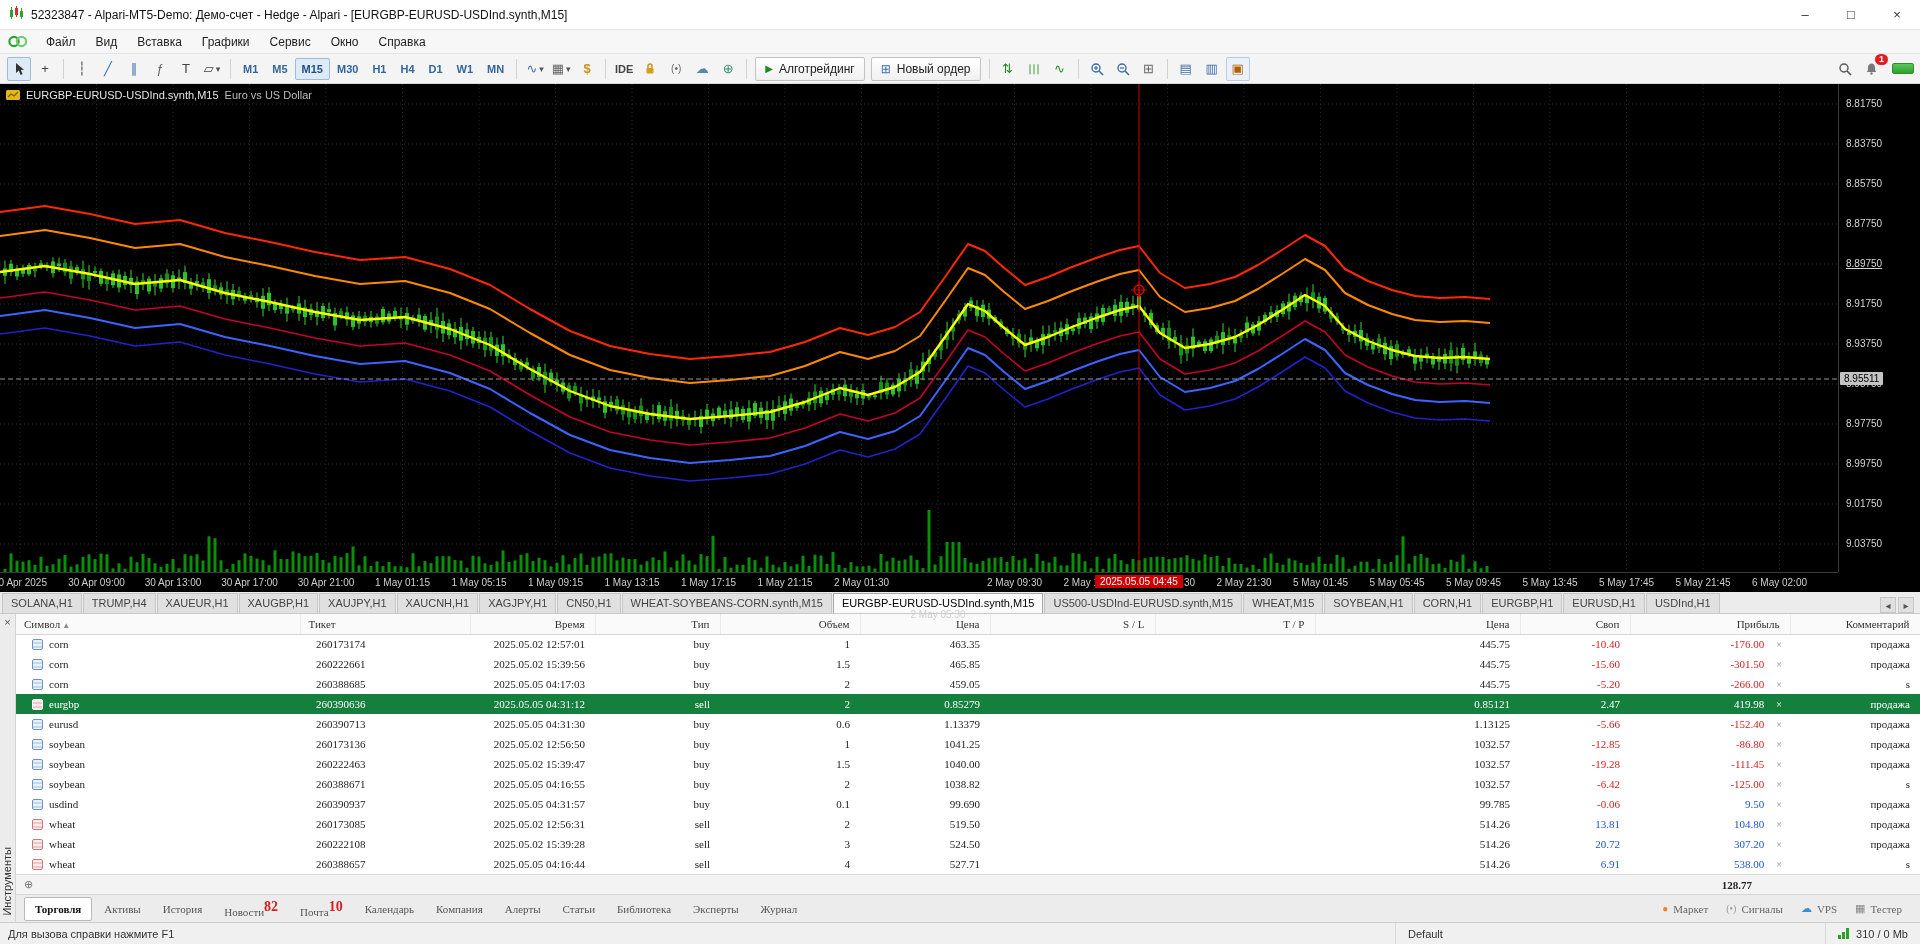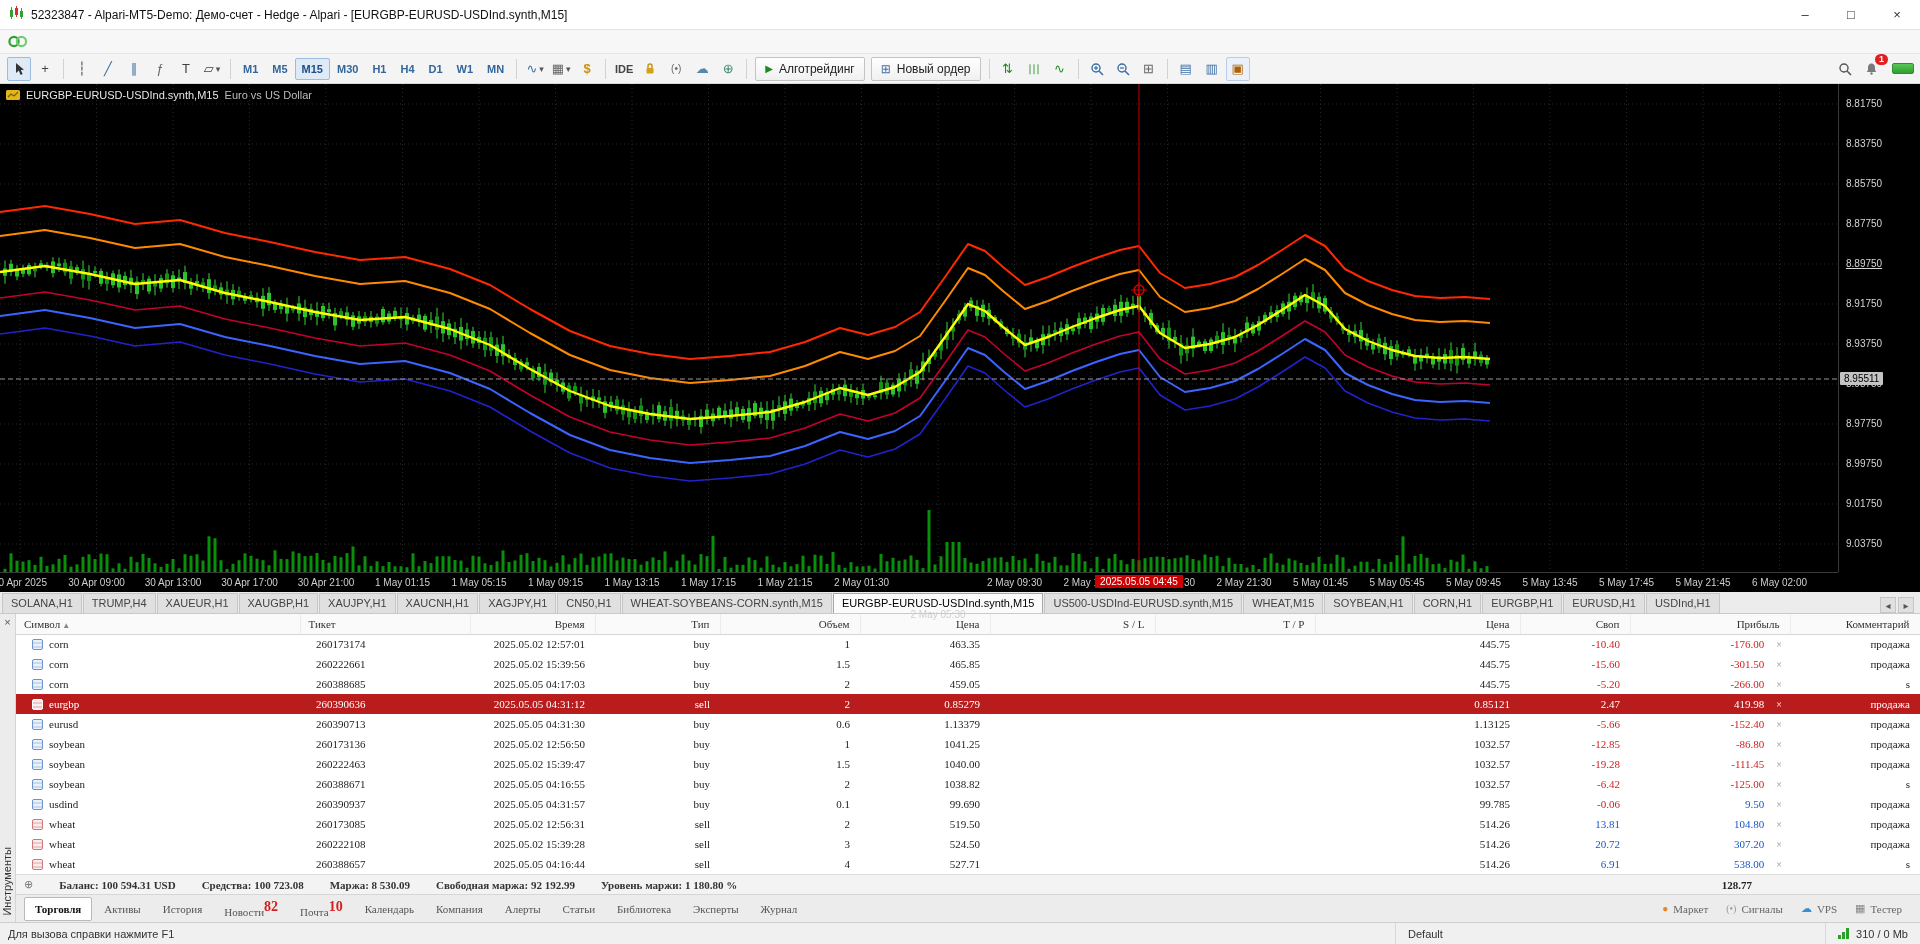--- a/index.html
+++ b/index.html
@@ -74,21 +74,21 @@
   .trade td.a-l { padding-left:8px; }
   td.ticket { padding-left:16px !important; }
   .sym-cell { display:flex; align-items:center; gap:6px; padding-left:8px; }
   .pos-icon { width:11px; height:11px; border-radius:2px; display:inline-block; flex:0 0 11px; }
   .pos-icon.buy { border:1px solid #6a93c8; background:repeating-linear-gradient(#eaf1fa 0 2px, #c8d9ee 2px 4px); }
   .pos-icon.sell { border:1px solid #c87a7a; background:repeating-linear-gradient(#faecec 0 2px, #eec8c8 2px 4px); }
   .neg { color:#d22020; }
   .pos { color:#1a56c8; }
   .profit-cell { display:flex; align-items:center; justify-content:flex-end; gap:12px; padding-right:8px; }
   .row-x { color:#909090; font-size:10px; cursor:default; }
-  tr.sel { background:#b91c1c; }
+  tr.sel { background:#15803d; }
   tr.sel td, tr.sel td span { color:#fff !important; }
   tr.sel .pos-icon.sell { border-color:#fff; }
 
   .summary { height:20px; flex:0 0 20px; background:#f3f3f3; border-top:1px solid #dcdcdc; display:flex; align-items:center; gap:26px; padding-left:8px; font-size:11px; font-weight:bold; color:#333; position:relative; }
   .summary .plus { font-weight:normal; color:#777; }
   .profit-total { position:absolute; right:168px; font-weight:bold; color:#222; }
 
   .bottom-tabs { height:28px; flex:0 0 28px; background:#ececec; border-top:1px solid #d6d6d6; display:flex; align-items:center; padding:0 8px; }
   .btab { font-size:11px; color:#555; padding:5px 10px; margin-right:2px; cursor:default; white-space:nowrap; }
   .btab.active { background:#ffffff; border:1px solid #b9b9b9; border-radius:2px; color:#111; font-weight:bold; }
@@ -132,20 +132,29 @@
     </div>
   </div>
 
   <div class="menubar">
     <span class="menu-logo">
       <svg width="20" height="13" viewBox="0 0 20 13">
           <circle cx="6" cy="6.5" r="4.6" fill="none" stroke="#2fa32f" stroke-width="2.2"></circle>
           <circle cx="13.5" cy="6.5" r="4.6" fill="none" stroke="#77c977" stroke-width="2.2"></circle>
         </svg>
     </span>
+    <div class="menu-items" id="menu-items">
+        <div class="menu-item">Файл</div>
+        <div class="menu-item">Вид</div>
+        <div class="menu-item">Вставка</div>
+        <div class="menu-item">Графики</div>
+        <div class="menu-item">Сервис</div>
+        <div class="menu-item">Окно</div>
+        <div class="menu-item">Справка</div>
+      </div>
   </div>
 
   <div class="toolbar">
     <div class="tbtn active">
       <svg width="11" height="14" viewBox="0 0 11 14">
           <path d="M2 1 L2 11 L4.8 8.6 L6.6 13 L8.6 12.1 L6.8 7.9 L10 7.7 Z" fill="#333"></path>
         </svg>
     </div>
     <div class="tbtn">
         <span>+</span>
@@ -1477,27 +1486,20 @@
                     <span class="row-x">×</span>
                   </div>
                 </td>
                 <td class="a-r">s</td>
               </tr>
             </tbody>
         </table>
       </div>
       <div class="summary">
         <span class="plus">⊕</span>
-        <span id="summary-items" style="display:flex; gap:26px;">
-            <span>Баланс: 100 594.31 USD</span>
-            <span>Средства: 100 723.08</span>
-            <span>Маржа: 8 530.09</span>
-            <span>Свободная маржа: 92 192.99</span>
-            <span>Уровень маржи: 1 180.80 %</span>
-          </span>
         <span class="profit-total">128.77</span>
       </div>
       <div class="bottom-tabs">
         <span id="bottom-tabs" style="display:flex;align-items:center;">
             <div class="btab active"><span>Торговля</span></div>
             <div class="btab"><span>Активы</span></div>
             <div class="btab"><span>История</span></div>
             <div class="btab"><span>Новости</span><sup>82</sup></div>
             <div class="btab"><span>Почта</span><sup>10</sup></div>
             <div class="btab"><span>Календарь</span></div>

